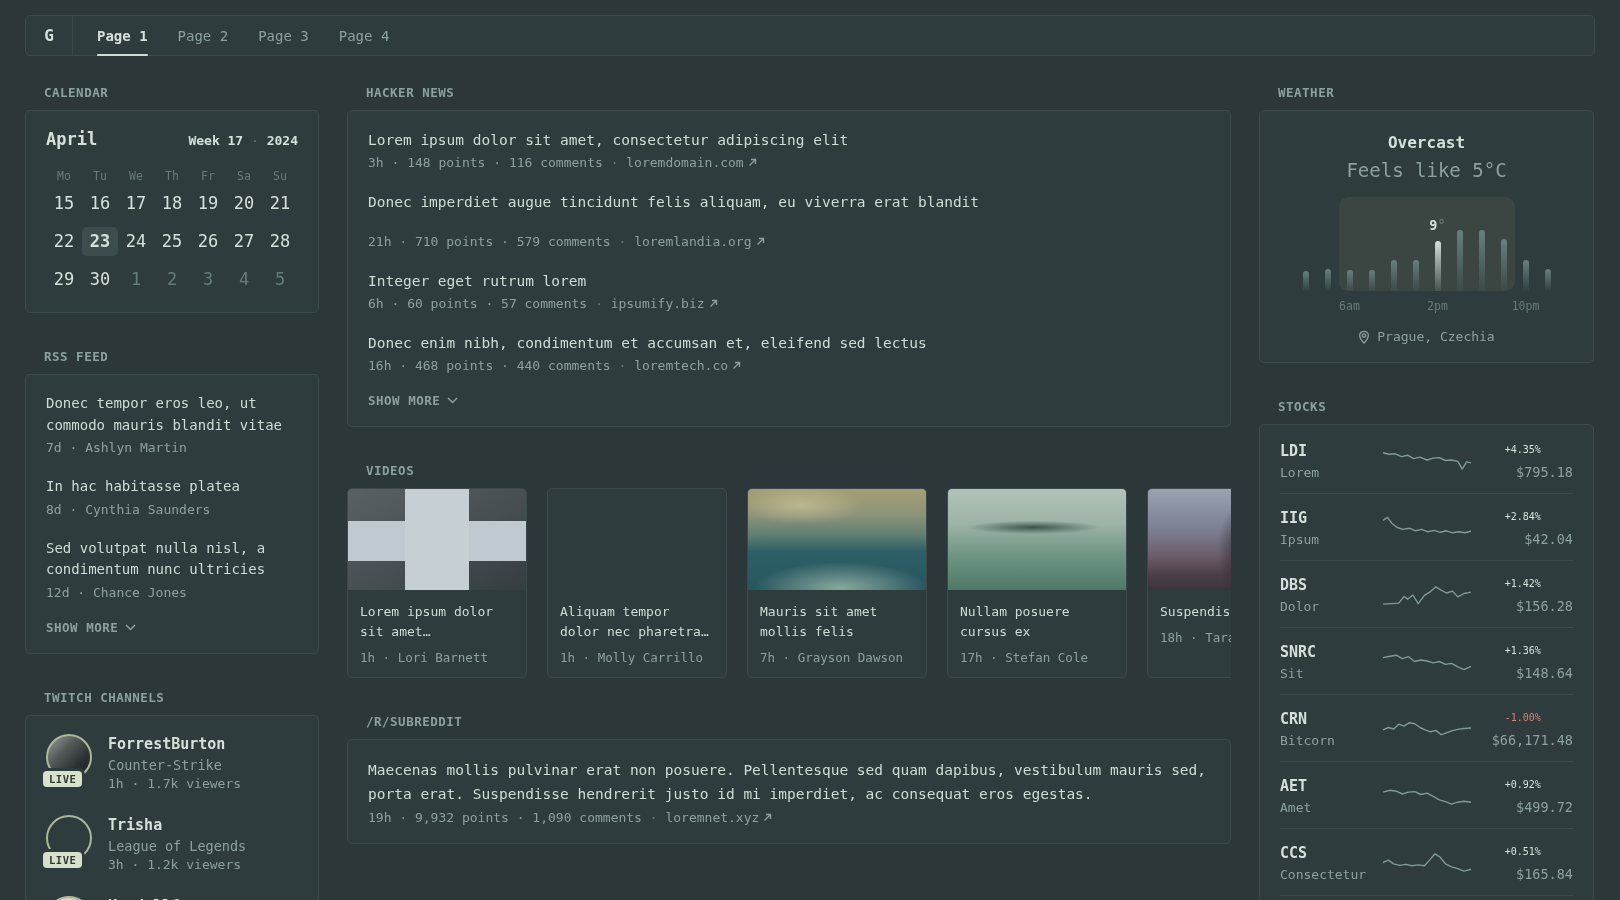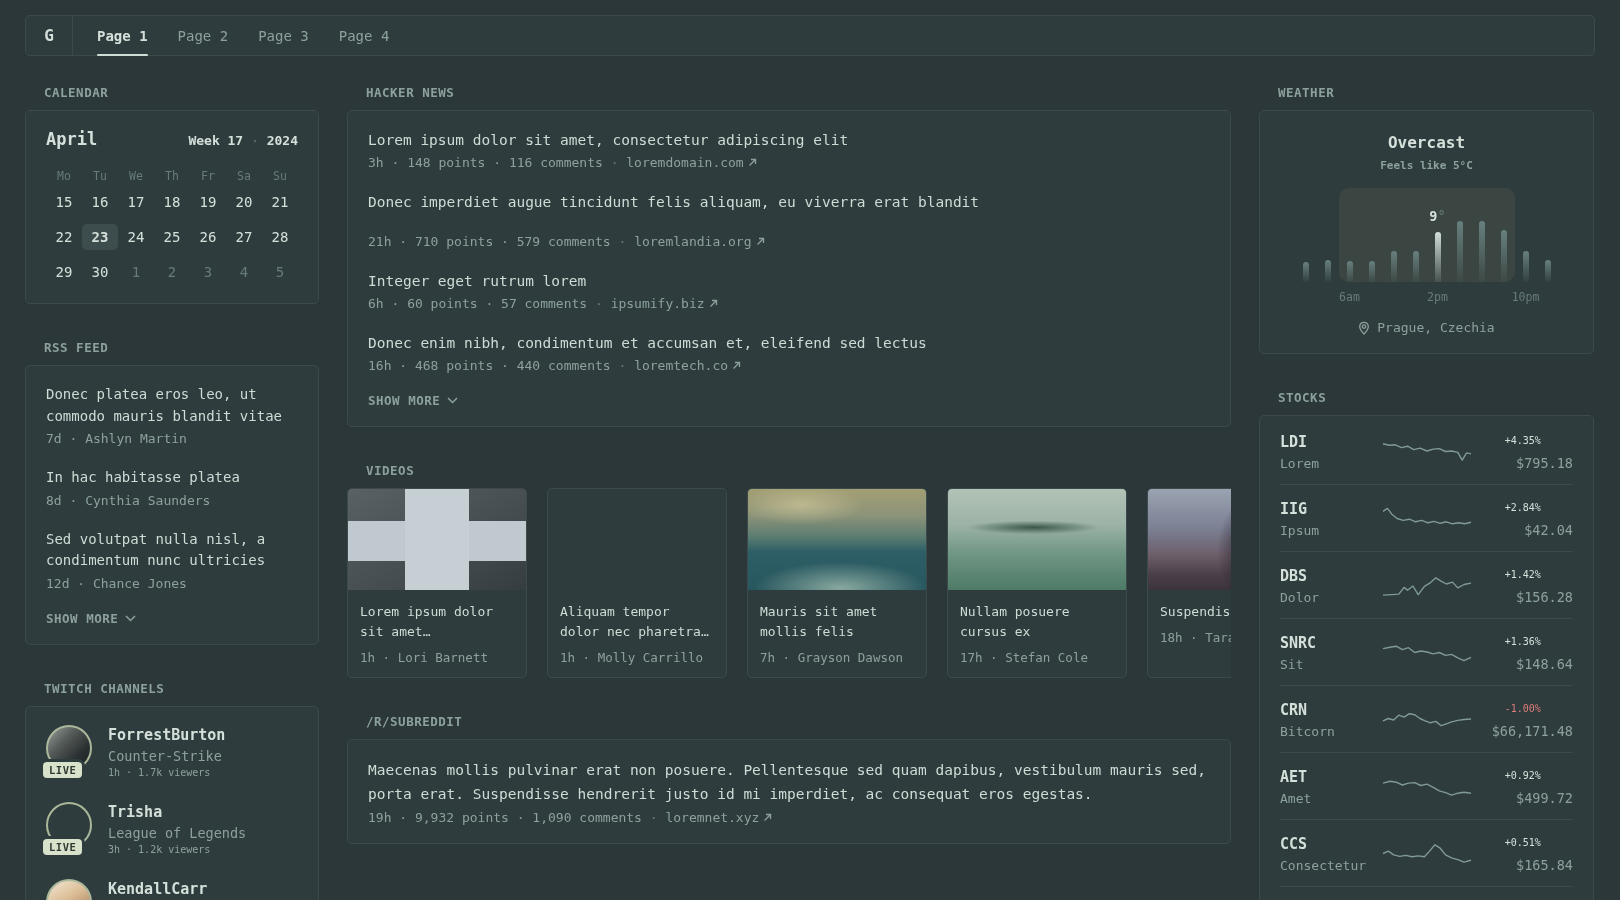--- a/index.html
+++ b/index.html
@@ -45,42 +45,42 @@
   .show-more{display:inline-flex; align-items:center; gap:7px; margin-top:20px;
     font-size:12.5px; font-weight:bold; color:var(--muted); letter-spacing:.5px; cursor:pointer;
     background:none; border:none; font-family:inherit;}
   
   .cal-head{display:flex; justify-content:space-between; align-items:baseline; margin-bottom:16px;}
   .cal-month{font-size:17px; font-weight:bold; color:var(--text);}
   .cal-week{font-size:13px; color:var(--text); font-weight:bold;}
   .cal-week .sep{color:var(--dim); font-weight:normal;}
   .cal-grid{display:grid; grid-template-columns:repeat(7,1fr); row-gap:9px; text-align:center;}
   .cal-wd{font-size:11.5px; color:var(--dim); padding:4px 0; margin-bottom:2px;}
-  .cal-day{font-size:14px; color:var(--text); padding:6px 0; border-radius:5px; line-height:1;}
+  .cal-day{font-size:17px; color:var(--text); padding:6px 0; border-radius:5px; line-height:1;}
   .cal-day.outside{color:var(--dim);}
   .cal-day.selected{background:var(--select); font-weight:bold;}
   
   .feed-item{margin-bottom:21px;}
   .feed-item:last-of-type{margin-bottom:0;}
   .feed-title{font-size:14px; line-height:21.5px; color:var(--title); display:block;}
   .hn .feed-title{font-size:14.5px; line-height:22px;}
   
   .tw-row{display:flex; gap:16px; margin-bottom:24px;}
   .tw-row:last-of-type{margin-bottom:0;}
   .avatar-wrap{position:relative; width:46px; height:46px; flex:0 0 46px;}
   .avatar{display:block; width:46px; height:46px; border-radius:50%; border:2px solid #aab79a; cursor:pointer;}
   .av-forrest{background:linear-gradient(135deg,#9ba09d 0%,#565c59 35%,#2a2f31 70%,#1d2224 100%);}
   .av-trisha{background:linear-gradient(160deg,#eceade 0%,#d6d4ca 30%,#5d6a66 65%,#39454 3 100%);}
   .av-kendall{background:linear-gradient(150deg,#f2e6d4 0%,#ddc09a 40%,#b58e66 75%,#8a6a4c 100%);}
   .live-badge{position:absolute; left:-3px; bottom:-7px; background:var(--live-bg);
     color:var(--live-text); font-size:10.5px; font-weight:bold; padding:2px 6px;
     border-radius:4px; box-shadow:0 0 0 3px var(--card); letter-spacing:.5px;}
   .tw-name{font-size:15px; font-weight:bold; color:var(--text); display:block; line-height:20px;}
   .tw-game{font-size:13.5px; color:var(--muted); margin-top:3px;}
-  .tw-meta{font-size:10px; color:var(--muted); margin-top:3px;}
+  .tw-meta{font-size:13px; color:var(--muted); margin-top:3px;}
   
   .video-row{display:flex; gap:20px; overflow:hidden;}
   .video-card{flex:0 0 180px; width:180px; background:var(--card);
     border:1px solid var(--border); border-radius:5px; overflow:hidden;}
   .thumb{display:block; width:100%; height:101px; cursor:pointer;}
   .th-towers{background:
     linear-gradient(#c6cfd4,#c6cfd4) 50% 0/36% 100% no-repeat,
     linear-gradient(#bfc9cf,#bfc9cf) 0 52%/100% 40% no-repeat,
     linear-gradient(150deg,#5a6165 0%,#474e52 55%,#363d41 100%);}
   .th-camera{background:
@@ -100,21 +100,21 @@
     radial-gradient(40px 70px at 55% 62%,rgba(33,28,38,.8),rgba(0,0,0,0) 72%),
     linear-gradient(180deg,#9aa3b1 0%,#7b7f92 40%,#6d5f6b 65%,#4a3f49 85%,#3a333d 100%);}
   .v-body{padding:12px 10px 12px 12px;}
   .v-title{display:block; font-size:13px; line-height:20px; color:var(--title);
     overflow:hidden; display:-webkit-box; -webkit-line-clamp:2; -webkit-box-orient:vertical;}
   .v-meta{font-size:12.5px; color:var(--muted); margin-top:8px; white-space:nowrap;}
   
   .sub-title{display:block; font-size:14.5px; line-height:24px; color:var(--title);}
   
   .w-cond{text-align:center; font-size:16px; font-weight:bold; margin-top:4px;}
-  .w-feels{text-align:center; font-size:11px; color:var(--muted); margin-top:7px;font-weight:bold;}
+  .w-feels{text-align:center; font-size:19px; color:var(--muted); margin-top:7px;}
   .w-chart{position:relative; width:264px; height:94px; margin:16px auto 0;}
   .w-daylight{position:absolute; top:0; bottom:0; background:rgba(222,209,142,.07); border-radius:10px;}
   .w-bar{position:absolute; bottom:0; width:6px; border-radius:3px 3px 0 0;
     background:linear-gradient(to bottom,var(--bar) 0%,rgba(103,128,127,.05) 100%);}
   .w-bar.hi{background:linear-gradient(to bottom,var(--bar-hi) 0%,rgba(211,223,220,.08) 100%);}
   .w-now{position:absolute; transform:translateX(-50%); font-size:13.5px; font-weight:bold;
     color:var(--text); white-space:nowrap;}
   .w-now .deg{color:var(--dim); font-weight:normal;}
   .w-ticks{position:relative; width:264px; height:18px; margin:6px auto 0;}
   .w-tick{position:absolute; transform:translateX(-50%); font-size:11.5px; color:var(--dim); top:2px;}
@@ -192,21 +192,21 @@
               <div class="cal-day outside">5</div>
             </div>
         </div>
       </div>
 
       <div class="section">
         <h2 class="section-title">RSS FEED</h2>
         <div class="card pad">
           <div id="rss-items">
               <div class="feed-item">
-                <a class="feed-title">Donec platea eros leo, ut commodo mauris blandit vitae</a>
+                <a class="feed-title">Donec tempor eros leo, ut commodo mauris blandit vitae</a>
                 <div class="meta"><span>7d · Ashlyn Martin</span></div>
               </div>
               <div class="feed-item">
                 <a class="feed-title">In hac habitasse platea</a>
                 <div class="meta"><span>8d · Cynthia Saunders</span></div>
               </div>
               <div class="feed-item">
                 <a class="feed-title">Sed volutpat nulla nisl, a condimentum nunc ultricies</a>
                 <div class="meta"><span>12d · Chance Jones</span></div>
               </div>

